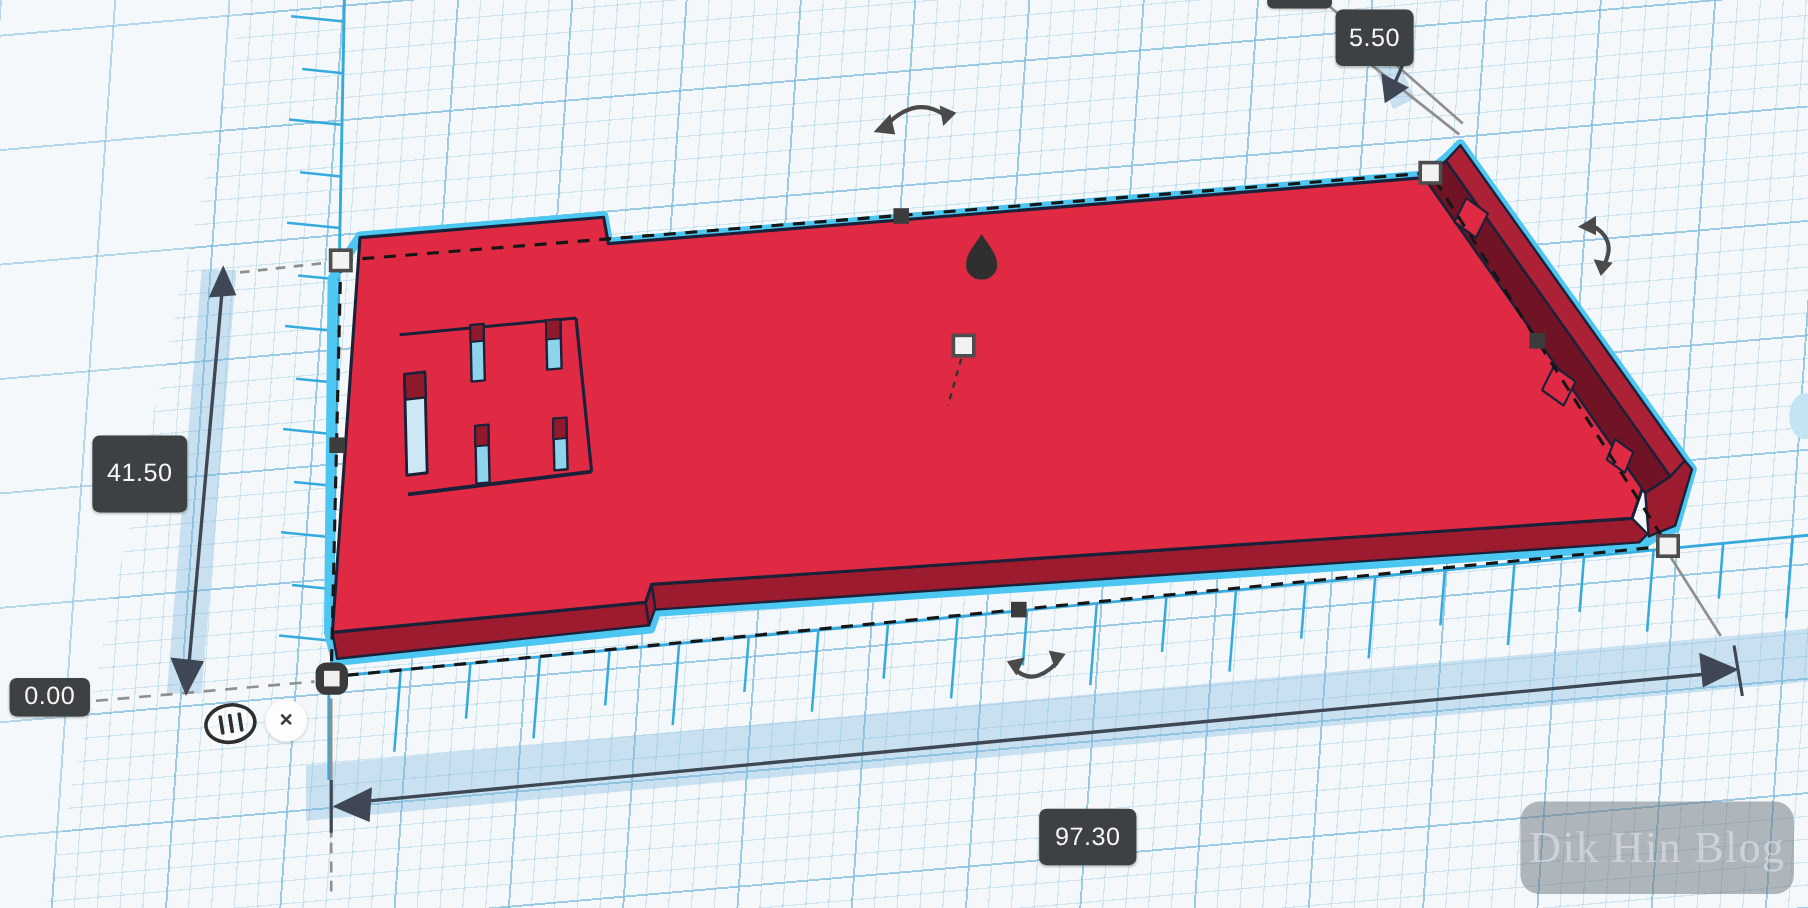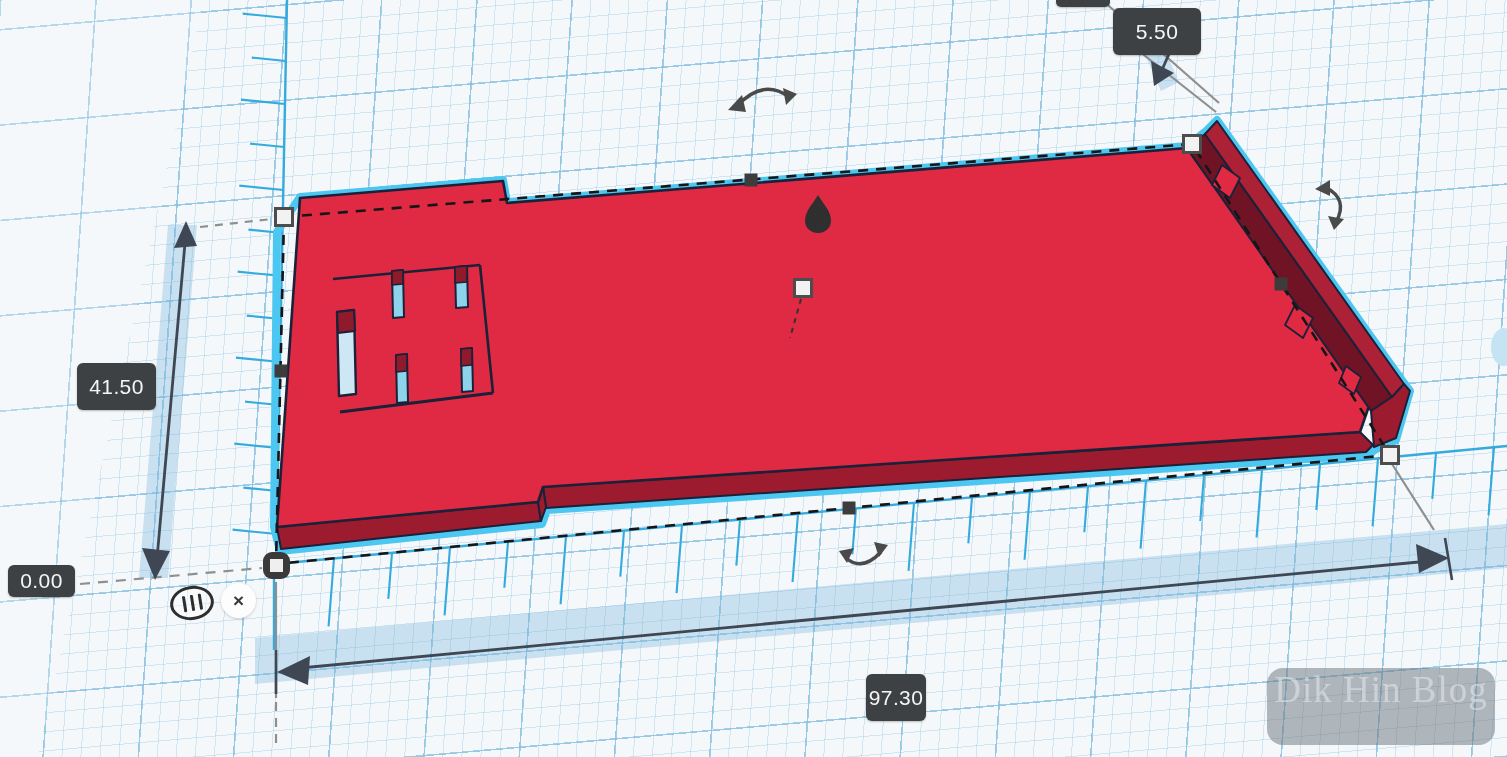--- a/index.html
+++ b/index.html
@@ -24,35 +24,35 @@
       repeating-linear-gradient(94deg, rgba(126,188,222,.55) 0 1.6px, transparent 1.6px 95px),
       repeating-linear-gradient(355deg, rgba(126,188,222,.55) 0 1.6px, transparent 1.6px 95px);
     clip-path:polygon(0 0, 13.5% 0, 2.5% 100%, 0 100%);
   }
   svg.scene{position:absolute;left:0;top:0}
   .dim-label{
     position:absolute;background:var(--label-bg);color:var(--label-text);
     border-radius:6px;display:flex;align-items:center;justify-content:center;
     font-size:21px;letter-spacing:.4px;box-shadow:0 1px 2px rgba(0,0,0,.25);
   }
-  .label-4150{left:77px;top:363px;width:79px;height:47px}
+  .label-4150{left:77px;top:363px;width:79px;height:64px}
   .label-000{left:8px;top:565px;width:67px;height:32px}
-  .label-550{left:1113px;top:8px;width:88px;height:47px}
-  .label-9730{left:866px;top:674px;width:60px;height:47px}
+  .label-550{left:1113px;top:8px;width:65px;height:47px}
+  .label-9730{left:866px;top:674px;width:81px;height:47px}
   .label-top-partial{left:1056px;top:0;width:54px;height:7px;border-radius:0 0 5px 5px}
   .ruler-widget{position:absolute;left:170px;top:586px;width:44px;height:34px;
     border:3px solid #2e2e2e;border-radius:50%;transform:rotate(-9deg);
     display:flex;align-items:center;justify-content:center;gap:5px;background:rgba(255,255,255,.35)}
   .ruler-widget .bar{width:3px;height:16px;background:#2e2e2e;border-radius:1px}
   .close-btn{position:absolute;left:221px;top:583px;width:35px;height:35px;border-radius:50%;
     background:#fdfdfd;box-shadow:0 1px 3px rgba(0,0,0,.18);
     display:flex;align-items:center;justify-content:center;
     font-size:19px;font-weight:bold;color:#3a3a3a}
   .watermark{position:absolute;left:1267px;top:668px;width:228px;height:77px;border-radius:16px;
-    background:rgba(105,115,124,.50);display:flex;justify-content:center;
+    background:rgba(105,115,124,.50);display:flex;align-items:center;justify-content:center;
     font-family:"Liberation Serif",serif;font-size:37px;letter-spacing:1px;
     color:rgba(228,233,238,.55)}
 </style>
 </head>
 <body>
 
 <div class="canvas">
   <div class="coarse-wedge"></div>
 
   <svg class="scene" width="1507" height="757" viewBox="0 0 1507 757">

